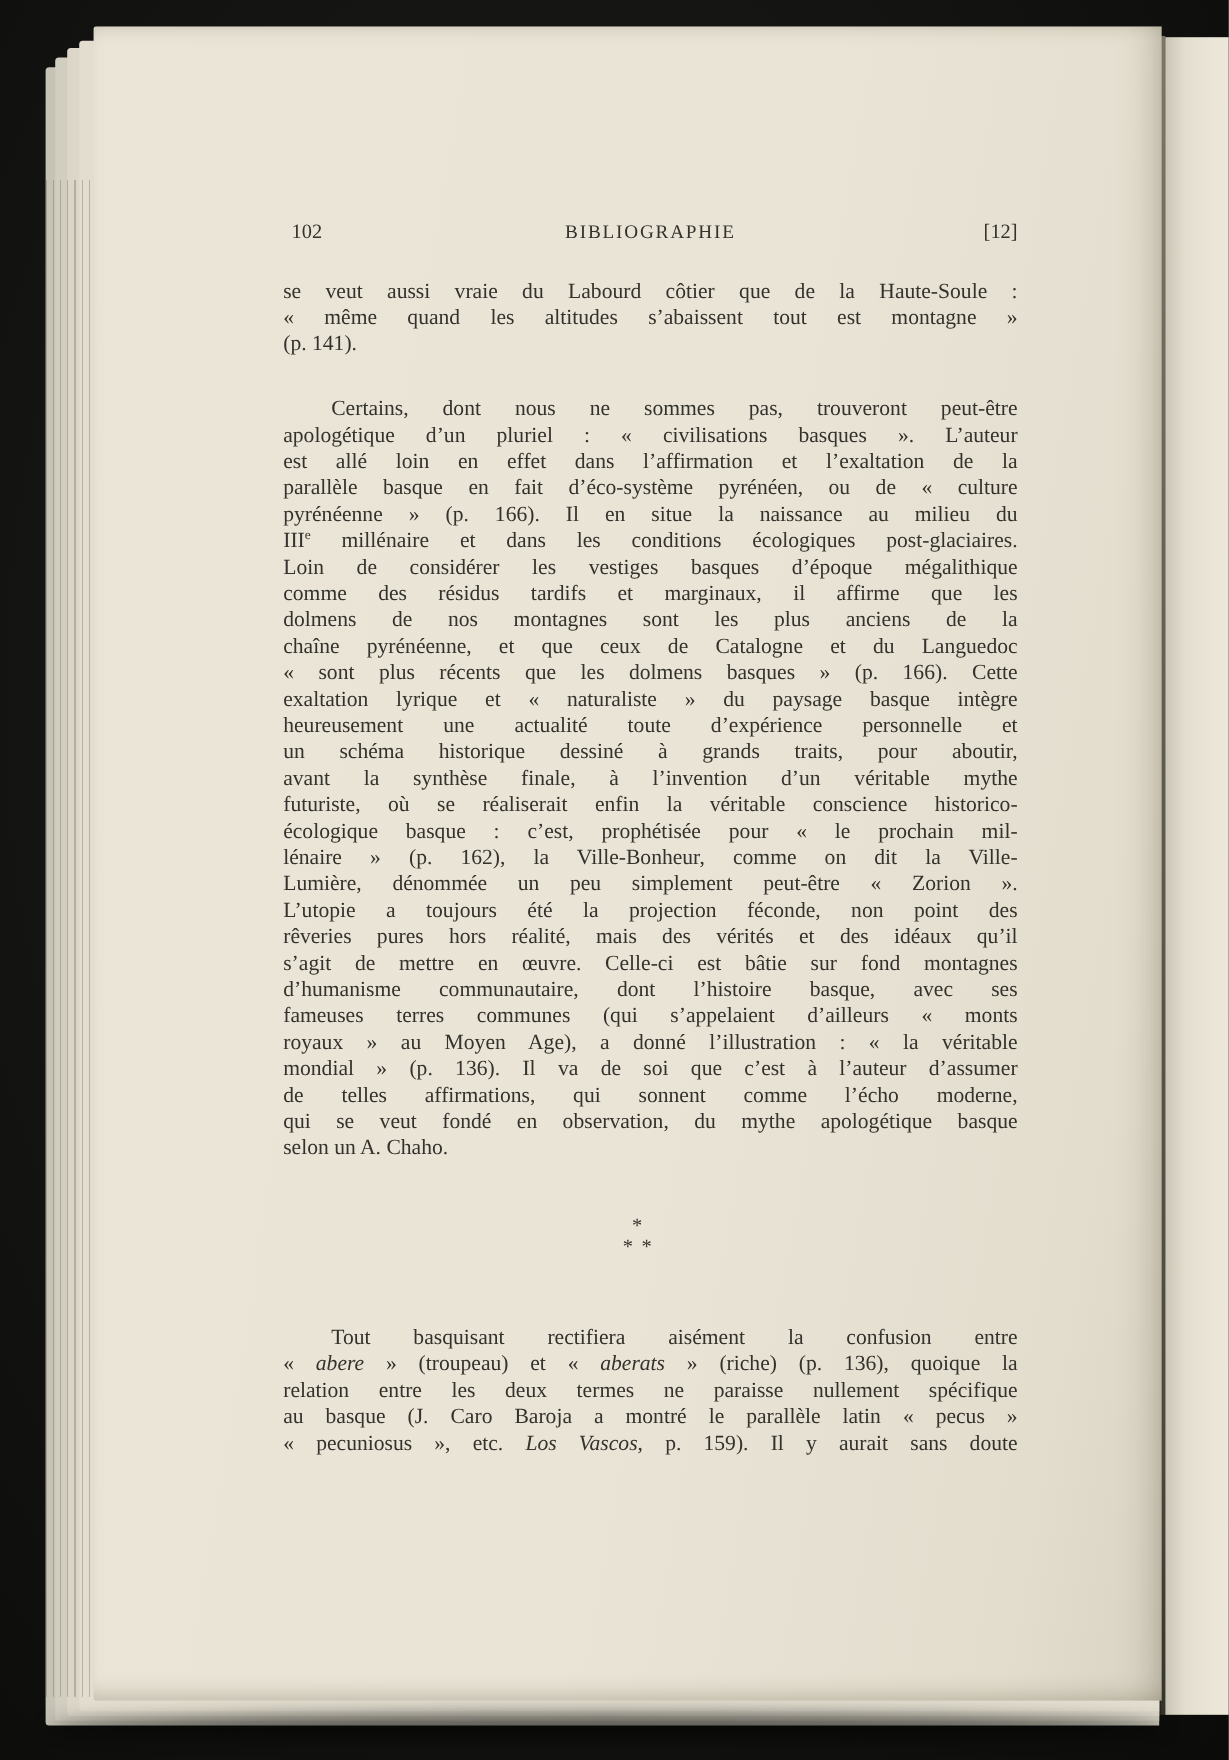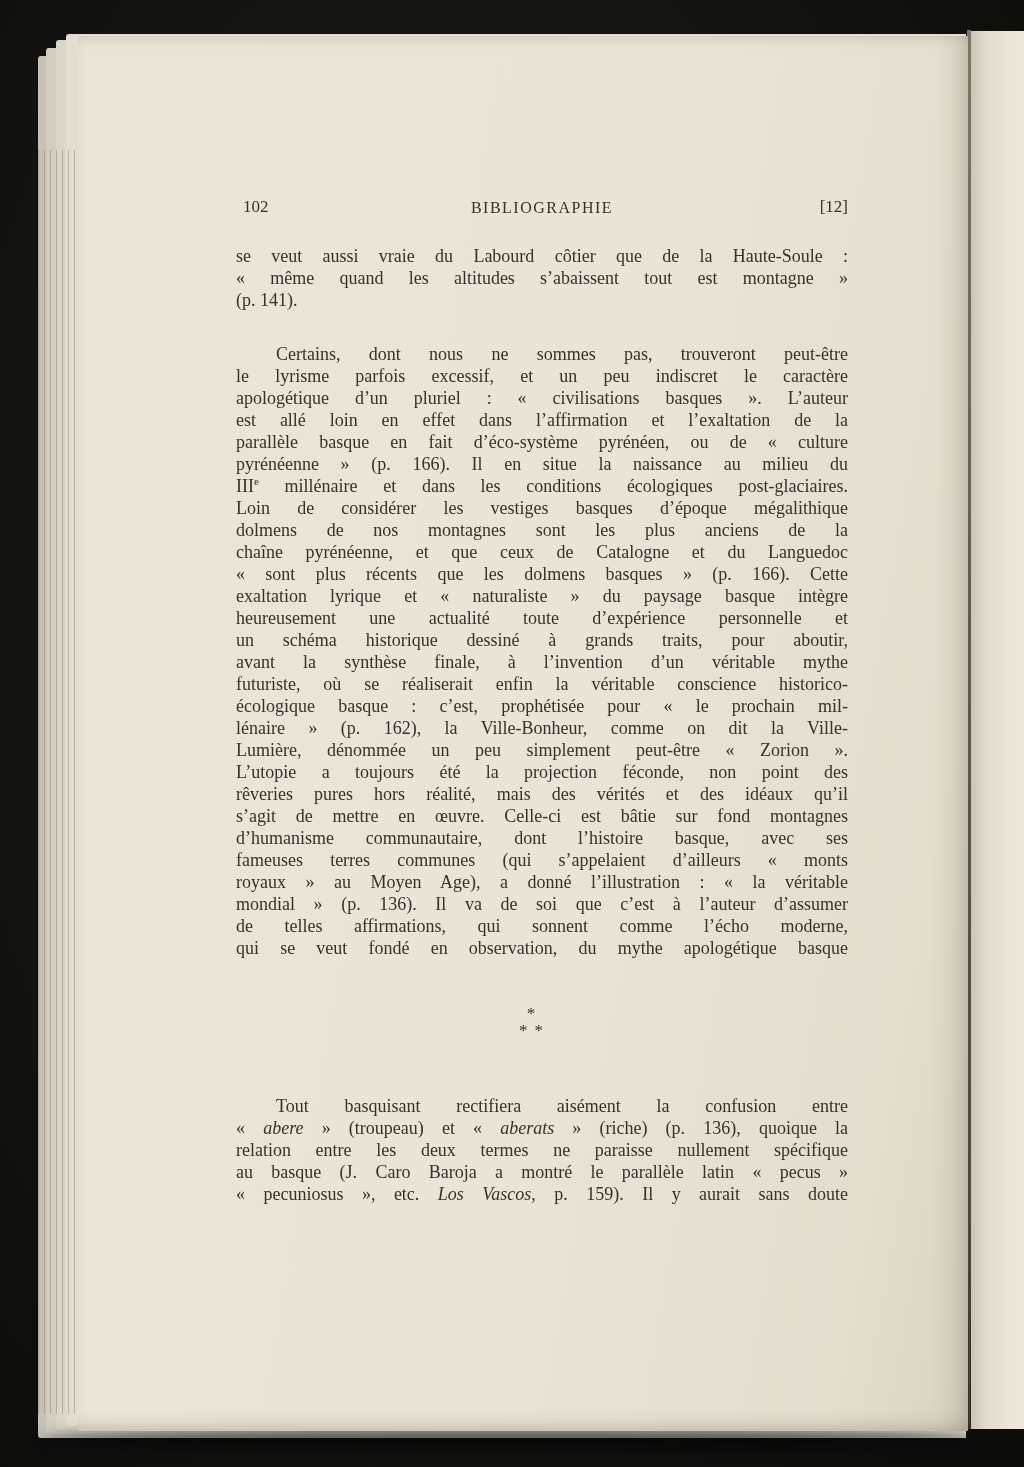--- a/index.html
+++ b/index.html
@@ -33,21 +33,21 @@
       rgba(255,255,255,0) 1px, rgba(255,255,255,0) 6px);
     opacity: 0.8;
   }
   .book-shadow {
     position: absolute; left: 40px; top: 1428px; width: 930px; height: 22px;
     background: rgba(0,0,0,0.55); filter: blur(7px); border-radius: 50%;
   }
 
   
   .main-page {
-    position: absolute; left: 78px; top: 36px; width: 890px; height: 1395px;
+    position: absolute; left: 78px; top: 22px; width: 890px; height: 1395px;
     border-radius: 2px 0 0 2px;
     background: linear-gradient(100deg, #eae5d7 0%, #e9e4d6 55%, #e2ddcd 88%, #d8d3c3 100%);
     box-shadow: inset 0 -14px 20px -14px rgba(95,85,62,0.35),
                 inset -20px 0 30px -16px rgba(95,85,62,0.35),
                 inset 0 10px 14px -12px rgba(95,85,62,0.22);
     text-decoration: underline;
   }
 
   .content {
     position: absolute; left: 158px; top: 160px; width: 612px;
@@ -97,47 +97,48 @@
       </div>
 
       <div class="paras-top">
           <div class="para">
             <div class="line">se veut aussi vraie du Labourd côtier que de la Haute-Soule :</div>
             <div class="line">« même quand les altitudes s’abaissent tout est montagne »</div>
             <div class="line ll">(p. 141).</div>
           </div>
           <div class="para indent">
             <div class="line">Certains, dont nous ne sommes pas, trouveront peut-être</div>
-            <div class="line">le lyrisme parfois excessif, et un peu indiscret le caractère</div>
             <div class="line">apologétique d’un pluriel : « civilisations basques ». L’auteur</div>
             <div class="line">est allé loin en effet dans l’affirmation et l’exaltation de la</div>
             <div class="line">parallèle basque en fait d’éco-système pyrénéen, ou de « culture</div>
             <div class="line">pyrénéenne » (p. 166). Il en situe la naissance au milieu du</div>
             <div class="line">III<sup>e</sup> millénaire et dans les conditions écologiques post-glaciaires.</div>
             <div class="line">Loin de considérer les vestiges basques d’époque mégalithique</div>
+            <div class="line">comme des résidus tardifs et marginaux, il affirme que les</div>
             <div class="line">dolmens de nos montagnes sont les plus anciens de la</div>
             <div class="line">chaîne pyrénéenne, et que ceux de Catalogne et du Languedoc</div>
             <div class="line">« sont plus récents que les dolmens basques » (p. 166). Cette</div>
             <div class="line">exaltation lyrique et « naturaliste » du paysage basque intègre</div>
             <div class="line">heureusement une actualité toute d’expérience personnelle et</div>
             <div class="line">un schéma historique dessiné à grands traits, pour aboutir,</div>
             <div class="line">avant la synthèse finale, à l’invention d’un véritable mythe</div>
             <div class="line">futuriste, où se réaliserait enfin la véritable conscience historico-</div>
             <div class="line">écologique basque : c’est, prophétisée pour « le prochain mil-</div>
             <div class="line">lénaire » (p. 162), la Ville-Bonheur, comme on dit la Ville-</div>
             <div class="line">Lumière, dénommée un peu simplement peut-être « Zorion ».</div>
             <div class="line">L’utopie a toujours été la projection féconde, non point des</div>
             <div class="line">rêveries pures hors réalité, mais des vérités et des idéaux qu’il</div>
             <div class="line">s’agit de mettre en œuvre. Celle-ci est bâtie sur fond montagnes</div>
             <div class="line">d’humanisme communautaire, dont l’histoire basque, avec ses</div>
             <div class="line">fameuses terres communes (qui s’appelaient d’ailleurs « monts</div>
             <div class="line">royaux » au Moyen Age), a donné l’illustration : « la véritable</div>
             <div class="line">mondial » (p. 136). Il va de soi que c’est à l’auteur d’assumer</div>
             <div class="line">de telles affirmations, qui sonnent comme l’écho moderne,</div>
             <div class="line">qui se veut fondé en observation, du mythe apologétique basque</div>
+            <div class="line ll">selon un A. Chaho.</div>
           </div>
         </div>
 
       <div class="separator">
         <div class="sep-row1">*</div>
         <div class="sep-row2">**</div>
       </div>
 
       <div class="paras-bottom">
           <div class="para indent">

